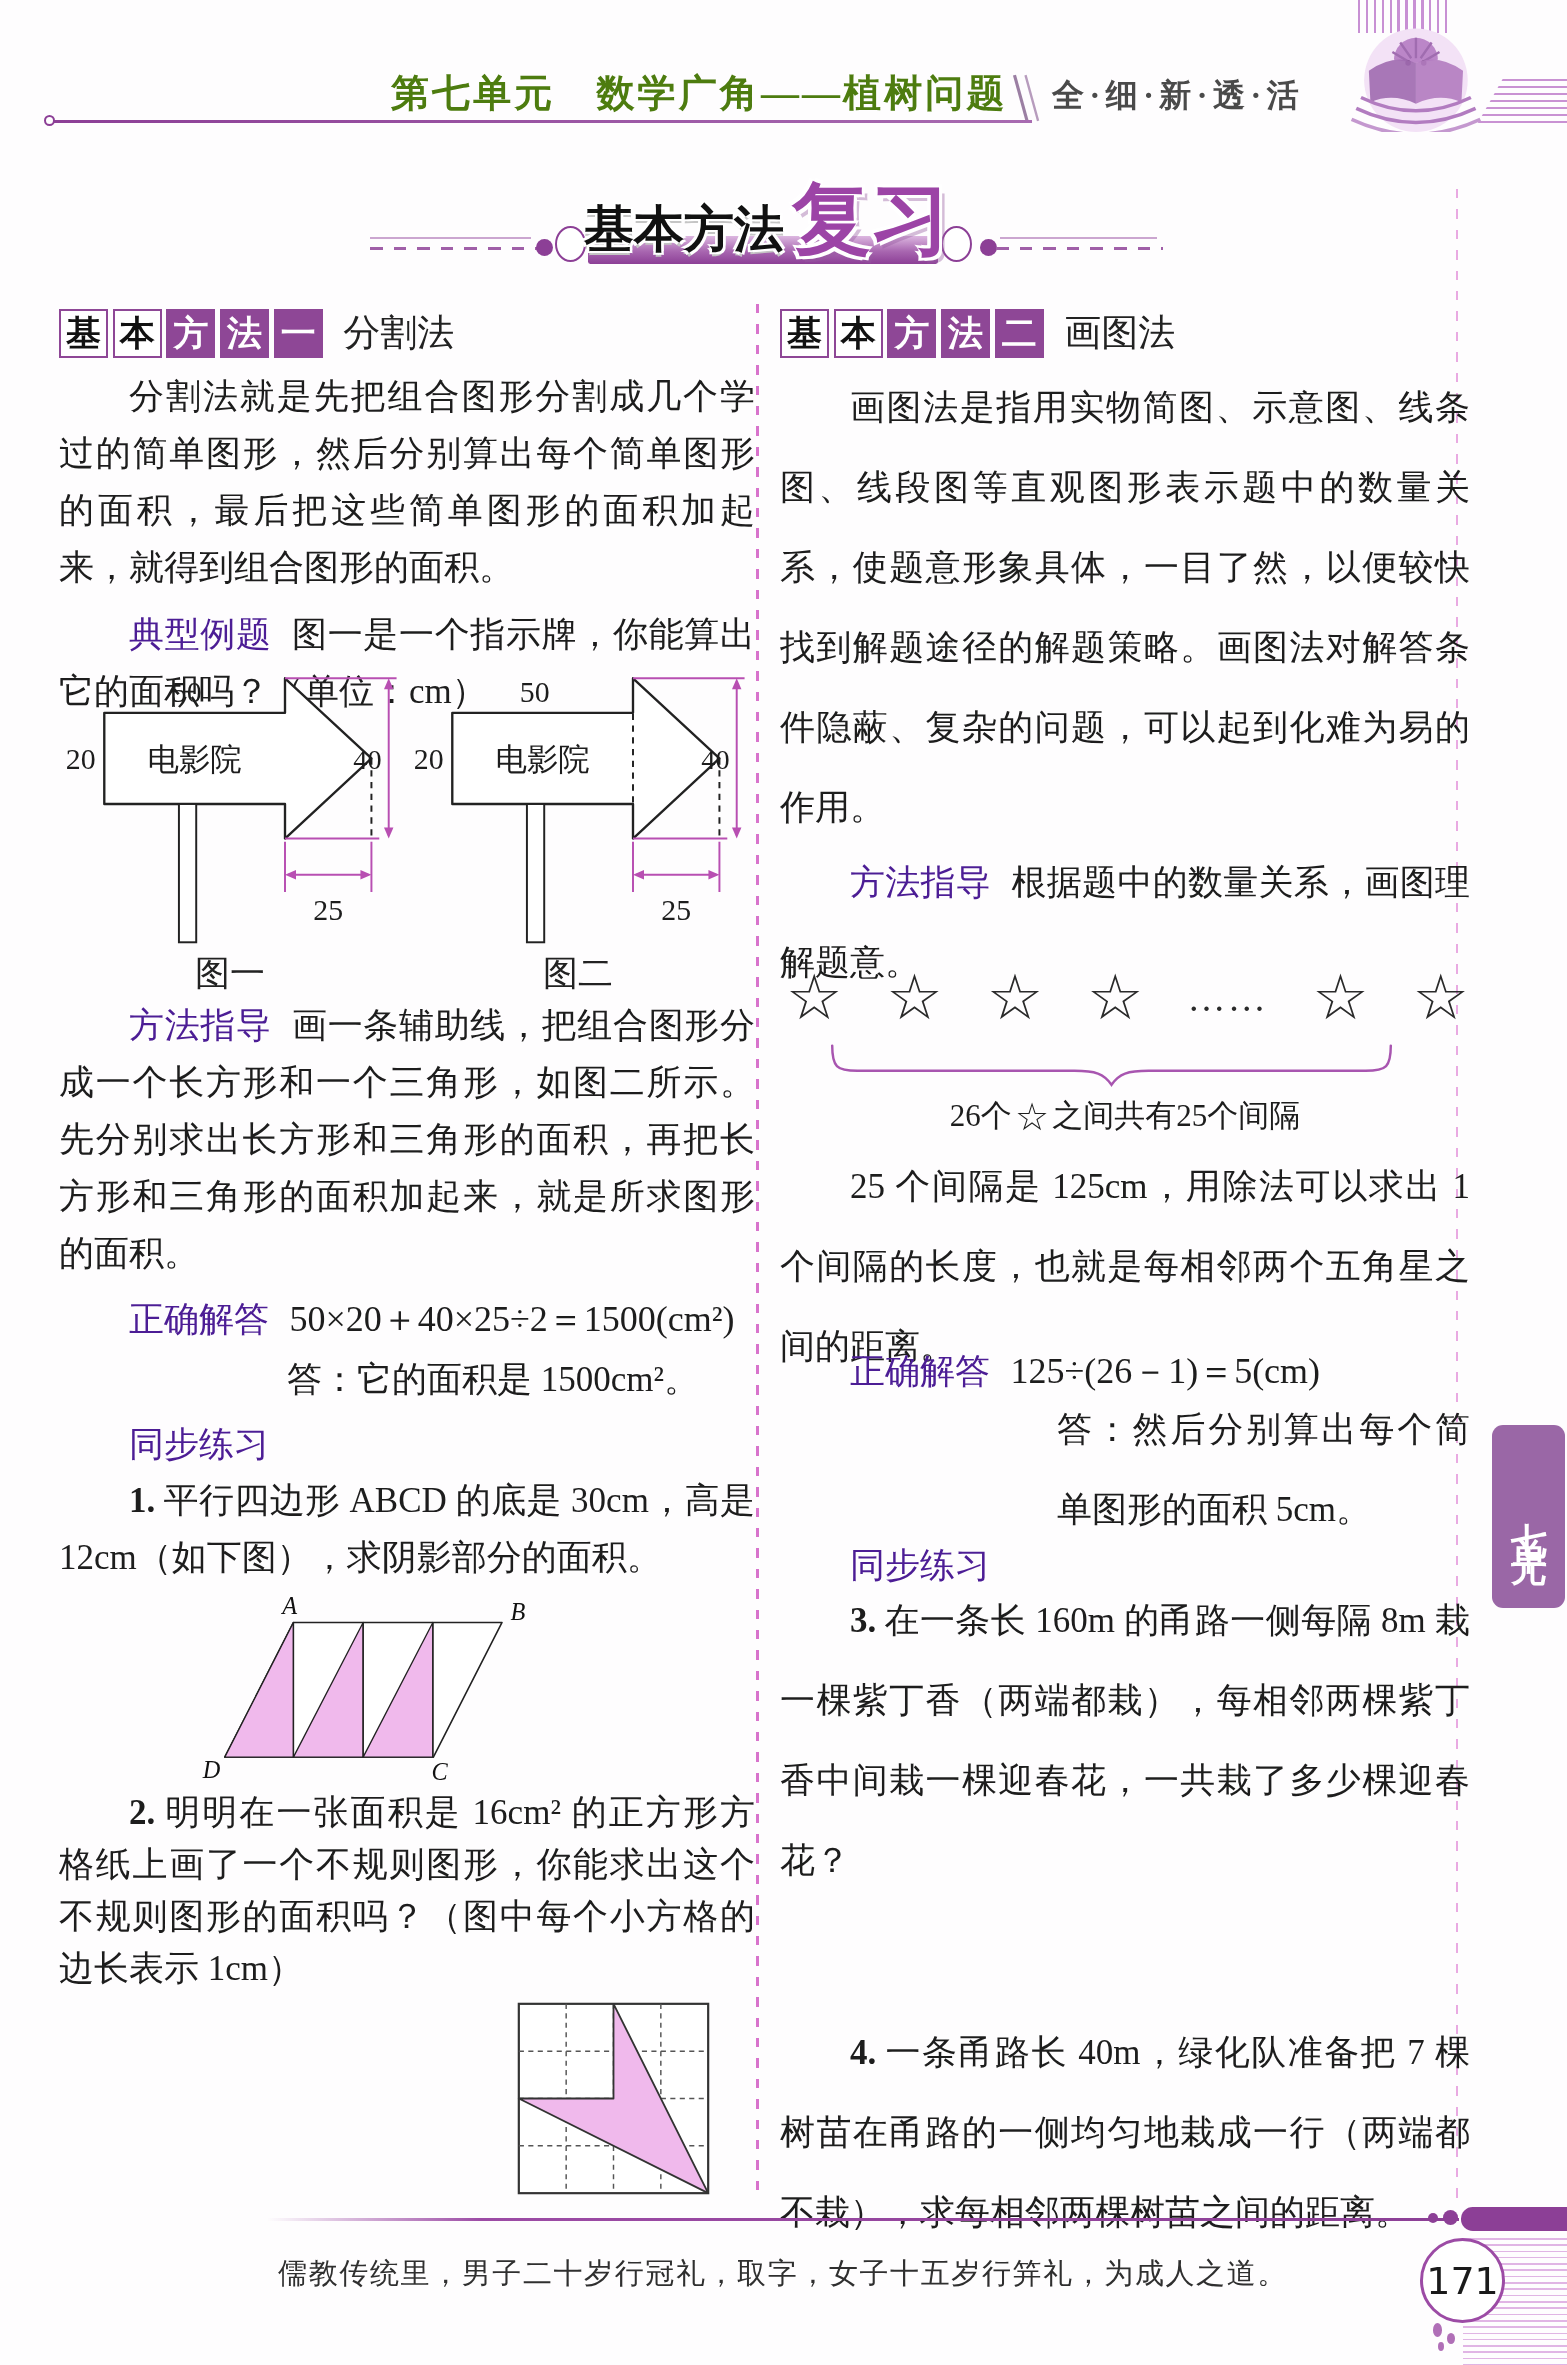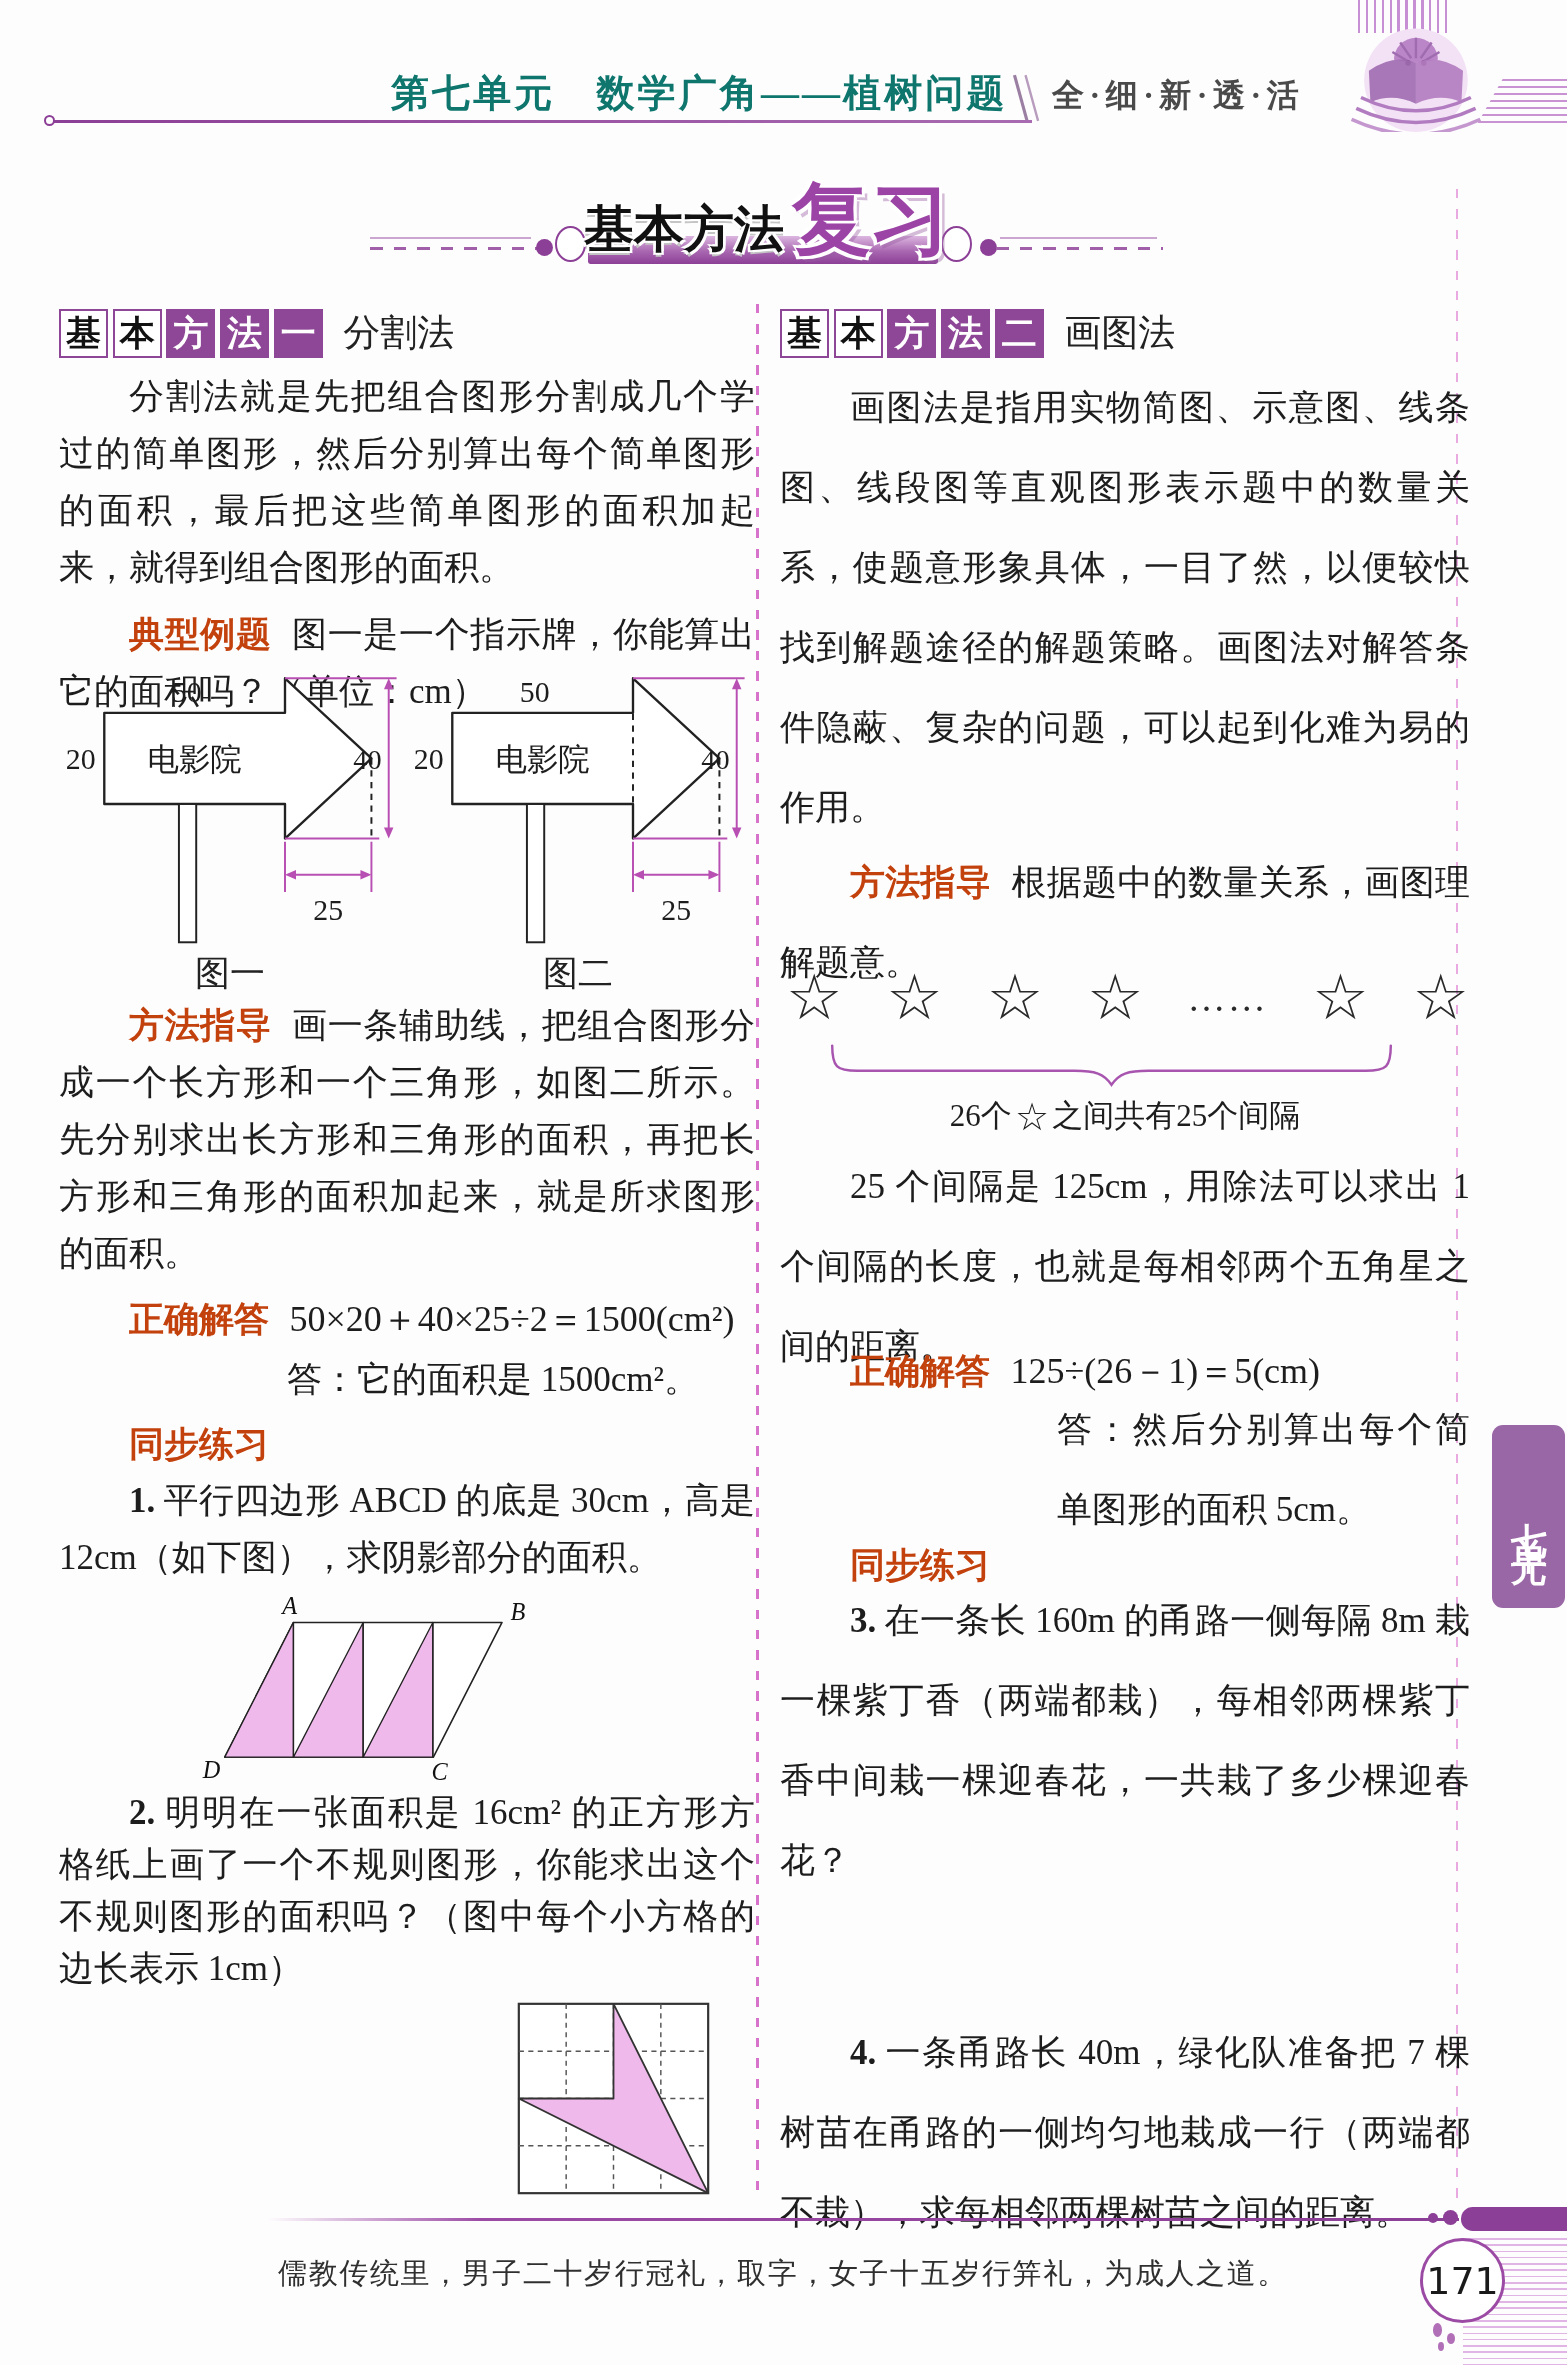--- a/index.html
+++ b/index.html
@@ -3,21 +3,21 @@
 <meta charset="utf-8">
 <style>
   html,body { margin:0; padding:0; background:#e8e8e8; }
   #page {
     position:relative; width:1567px; height:2366px; background:#fefdfe;
     font-family:"Liberation Serif","DejaVu Serif",serif; color:#1d1d1d; overflow:hidden;
   }
   .abs { position:absolute; }
 
   
-  .hdr-title { left:391px; top:68px; font-size:38px; font-weight:600; color:#0f766e; letter-spacing:3.1px; }
+  .hdr-title { left:391px; top:68px; font-size:38px; font-weight:600; color:#4d7c0f; letter-spacing:3.1px; }
   .hdr-slogan { left:1052px; top:74px; font-size:32px; font-weight:600; color:#4a4a4a; letter-spacing:5.5px; }
   .hdr-rule { left:52px; top:120px; width:980px; height:3.1px; background:linear-gradient(90deg,#8c3f96,#a86bb1); }
   .hdr-rule-ring { left:44px; top:115px; width:11px; height:11px; border:2.4px solid #8c3f96; border-radius:50%; background:#fff; box-sizing:border-box; }
   .top-stripes { left:1358px; top:0; width:93px; height:33px;
     background:repeating-linear-gradient(90deg,#c890d4 0 2.4px,transparent 2.4px 7.9px); }
   .right-stripes { left:1475px; top:79px; width:92px; height:49px;
     background:repeating-linear-gradient(180deg,#c992d3 0 2.4px,transparent 2.4px 7px);
     clip-path:polygon(30% 0,100% 0,100% 100%,0 100%); }
 
   
@@ -47,21 +47,21 @@
   .sec-head { display:flex; align-items:center; gap:4.7px; }
   .mbox { width:49px; height:49px; border:2.4px solid #8e4796; box-sizing:border-box; background:#fff;
     color:#111; font-size:35px; font-weight:bold; display:flex; align-items:center; justify-content:center; }
   .mbox.fill { background:#8e4796; color:#fff; }
   .mname { font-size:37px; margin-left:15.7px; color:#222; }
 
   
   .lblock { left:59px;  width:696px; font-size:35px; line-height:57px; text-align:justify; }
   .rblock { left:780px; width:690px; font-size:35px; line-height:80px; text-align:justify; }
   .indent { text-indent:2em; }
-  .plabel { color:#c2410c; font-weight:bold; margin-right:20.4px; }
+  .plabel { color:#4c1d95; font-weight:normal; margin-right:20.4px; }
   .pnum { font-weight:bold; margin-right:7.9px; }
   .eq { font-size:36px;margin-top:17px; }
 
   
   .figcap { width:338px; text-align:center; font-size:35px; color:#222; }
   .sign-outline { fill:#fff; stroke:#222; stroke-width:3; stroke-linejoin:round; }
   .pole { fill:#fff; stroke:#222; stroke-width:2.5; }
   .dashline { stroke:#222; stroke-width:2.5; stroke-dasharray:8 7; fill:none; }
   .dim  { stroke:#b84fb2; stroke-width:2.5; }
   .dimf { fill:#b84fb2; }

